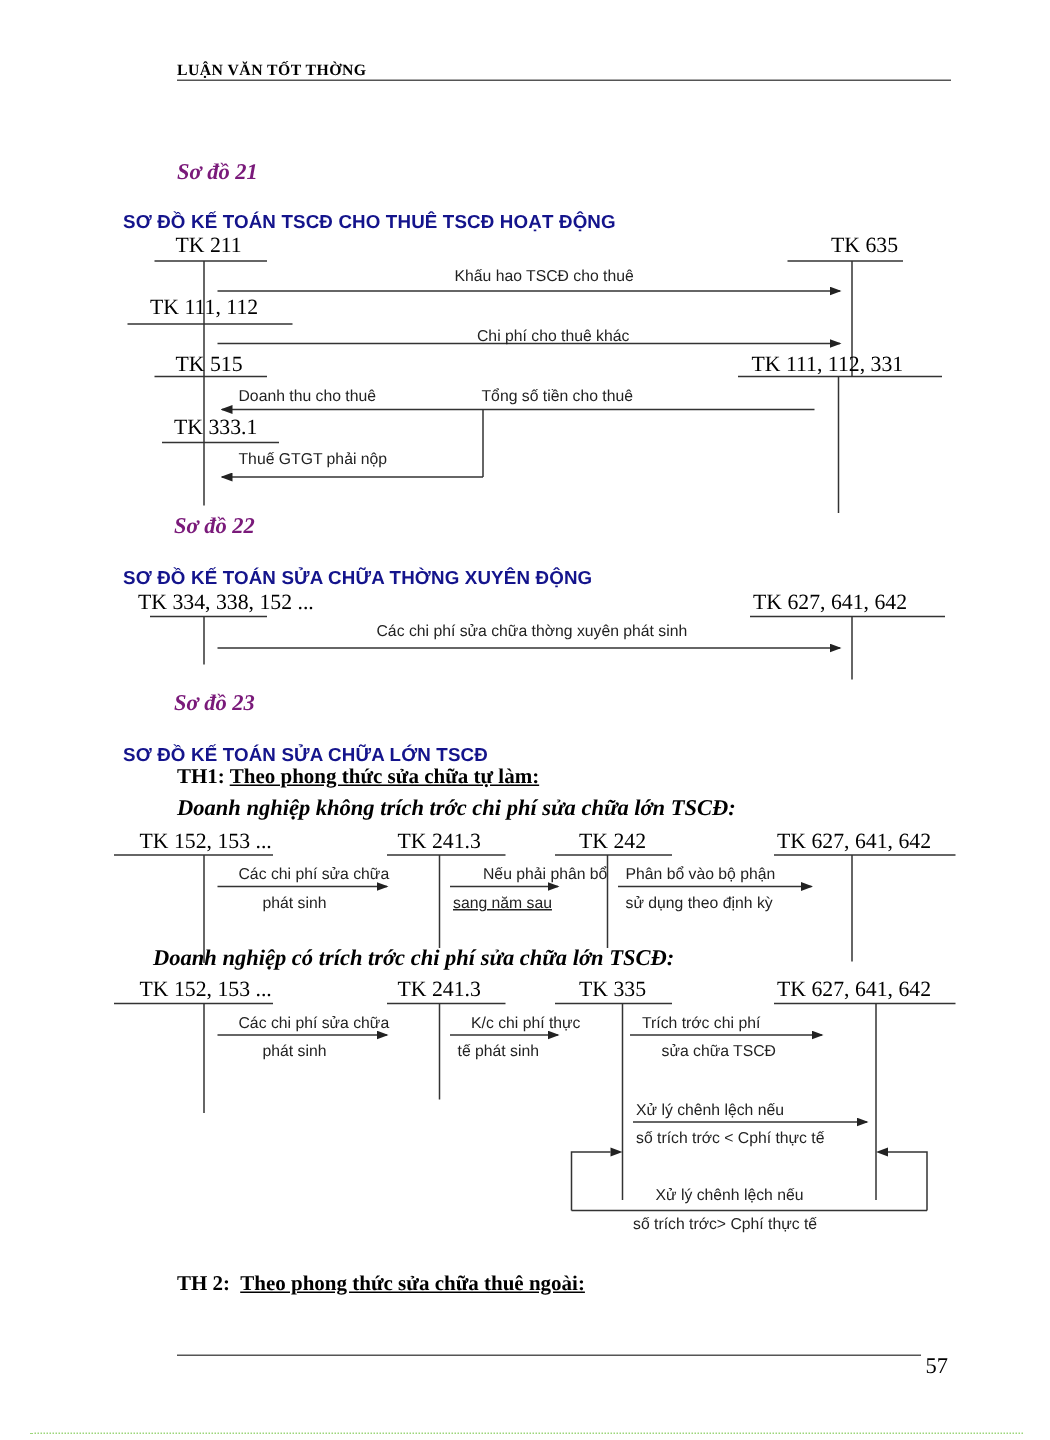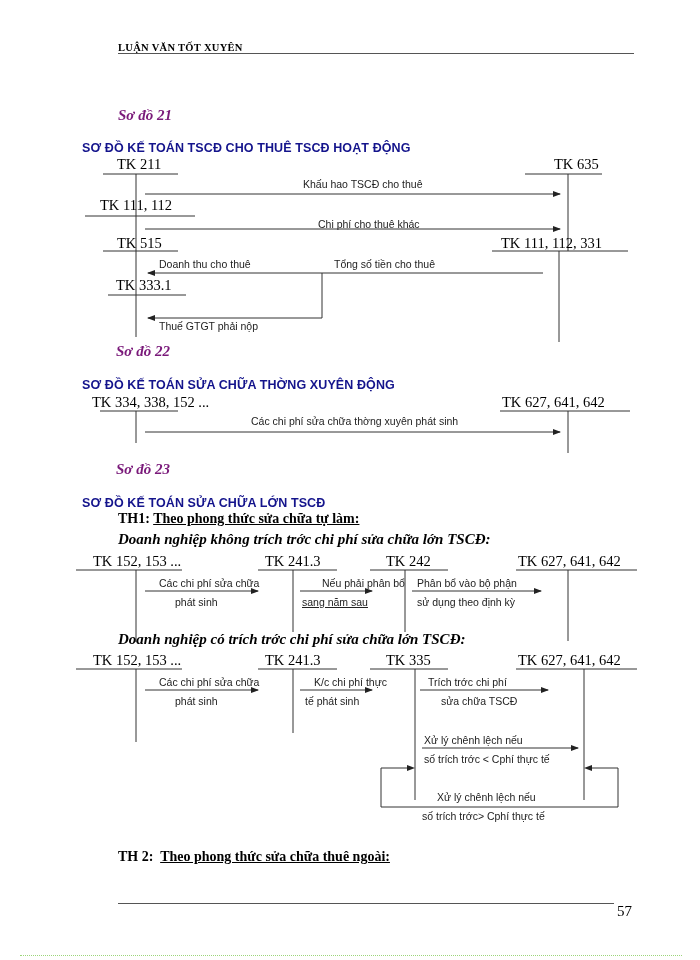--- a/index.html
+++ b/index.html
@@ -17,21 +17,21 @@
   .page-num { left:617px; top:903px; font-size:15px; }
   .footer-rule { left:118px; top:903px; width:496px; height:1px; background:#555; }
   .bottom-dots { left:20px; top:955px; width:662px; height:0; border-top:1px dotted #9cd67a; }
   svg.lines { position:absolute; left:0; top:0; }
   svg line, svg polyline { stroke:#333; stroke-width:1; fill:none; }
   svg .arrow { fill:#222; stroke:none; }
 </style>
 </head>
 <body>
 
-<div class="abs header-title">LUẬN VĂN TỐT XUYÊN</div>
+<div class="abs header-title">LUẬN VĂN TỐT THỜNG</div>
 <div class="abs header-rule"></div>
 
 <svg class="lines" width="700" height="960">
   <defs>
     <marker id="ah" markerWidth="8" markerHeight="6" refX="7" refY="3" orient="auto">
       <polygon class="arrow" points="0,0 8,3 0,6"></polygon>
     </marker>
   </defs>
 
   <g>
@@ -99,23 +99,23 @@
 <div class="abs section-title" style="left:82px; top:141px;">SƠ ĐỒ KẾ TOÁN TSCĐ CHO THUÊ TSCĐ HOẠT ĐỘNG</div>
 
 <div class="abs acct" style="left:117px; top:156px;">TK 211</div>
 <div class="abs acct" style="left:539px; top:156px;margin-left:15px;">TK 635</div>
 <div class="abs sm" style="left:303px; top:178px;">Khấu hao TSCĐ cho thuê</div>
 <div class="abs acct" style="left:100px; top:197px;">TK 111, 112</div>
 <div class="abs sm" style="left:318px; top:218px;">Chi phí cho thuê khác</div>
 <div class="abs acct" style="left:117px; top:235px;">TK 515</div>
 <div class="abs acct" style="left:501px; top:235px;">TK 111, 112, 331</div>
 <div class="abs sm" style="left:159px; top:258px;">Doanh thu cho thuê</div>
-<div class="abs sm" style="left:334px; top:258px;text-align:center;">Tổng số tiền cho thuê</div>
+<div class="abs sm" style="left:321px; top:258px;text-align:center;">Tổng số tiền cho thuê</div>
 <div class="abs acct" style="left:116px; top:277px;">TK 333.1</div>
-<div class="abs sm" style="left:159px; top:300px;margin-top:20px;">Thuế GTGT phải nộp</div>
+<div class="abs sm" style="left:159px; top:300px;">Thuế GTGT phải nộp</div>
 
 <div class="abs diagram-label" style="left:116px; top:343px;">Sơ đồ 22</div>
 <div class="abs section-title" style="left:82px; top:378px;">SƠ ĐỒ KẾ TOÁN SỬA CHỮA THỜNG   XUYÊN ĐỘNG</div>
 <div class="abs acct" style="left:92px; top:394px;">TK 334, 338, 152 ...</div>
 <div class="abs acct" style="left:502px; top:394px;">TK 627, 641, 642</div>
 <div class="abs sm" style="left:251px; top:415px;">Các chi phí sửa chữa thờng   xuyên phát sinh</div>
 
 <div class="abs diagram-label" style="left:116px; top:461px;">Sơ đồ 23</div>
 <div class="abs section-title" style="left:82px; top:496px;">SƠ ĐỒ KẾ TOÁN SỬA CHỮA LỚN TSCĐ</div>
 <div class="abs th" style="left:118px; top:511px;">
@@ -129,21 +129,21 @@
 <div class="abs acct" style="left:386px; top:553px;">TK 242</div>
 <div class="abs acct" style="left:518px; top:553px;">TK 627, 641, 642</div>
 
 <div class="abs sm" style="left:159px; top:577px;">Các chi phí sửa chữa</div>
 <div class="abs sm" style="left:175px; top:596px;">phát sinh</div>
 <div class="abs sm" style="left:302px; top:577px;padding-left:20px;">Nếu phải phân bổ</div>
 <div class="abs sm" style="left:302px; top:596px;text-decoration:underline;">sang năm sau</div>
 <div class="abs sm" style="left:417px; top:577px;">Phân bổ vào bộ phận</div>
 <div class="abs sm" style="left:417px; top:596px;">sử dụng theo định kỳ</div>
 
-<div class="abs sub" style="left:118px; top:631px;text-align:center;">Doanh nghiệp có trích trớc   chi phí sửa chữa lớn TSCĐ:</div>
+<div class="abs sub" style="left:102px; top:631px;text-align:center;">Doanh nghiệp có trích trớc   chi phí sửa chữa lớn TSCĐ:</div>
 
 <div class="abs acct" style="left:93px; top:652px;">TK 152, 153 ...</div>
 <div class="abs acct" style="left:265px; top:652px;">TK 241.3</div>
 <div class="abs acct" style="left:386px; top:652px;">TK 335</div>
 <div class="abs acct" style="left:518px; top:652px;">TK 627, 641, 642</div>
 
 <div class="abs sm" style="left:159px; top:676px;">Các chi phí sửa chữa</div>
 <div class="abs sm" style="left:175px; top:695px;">phát sinh</div>
 <div class="abs sm" style="left:302px; top:676px;margin-left:12px;">K/c chi phí thực</div>
 <div class="abs sm" style="left:305px; top:695px;">tế phát sinh</div>

